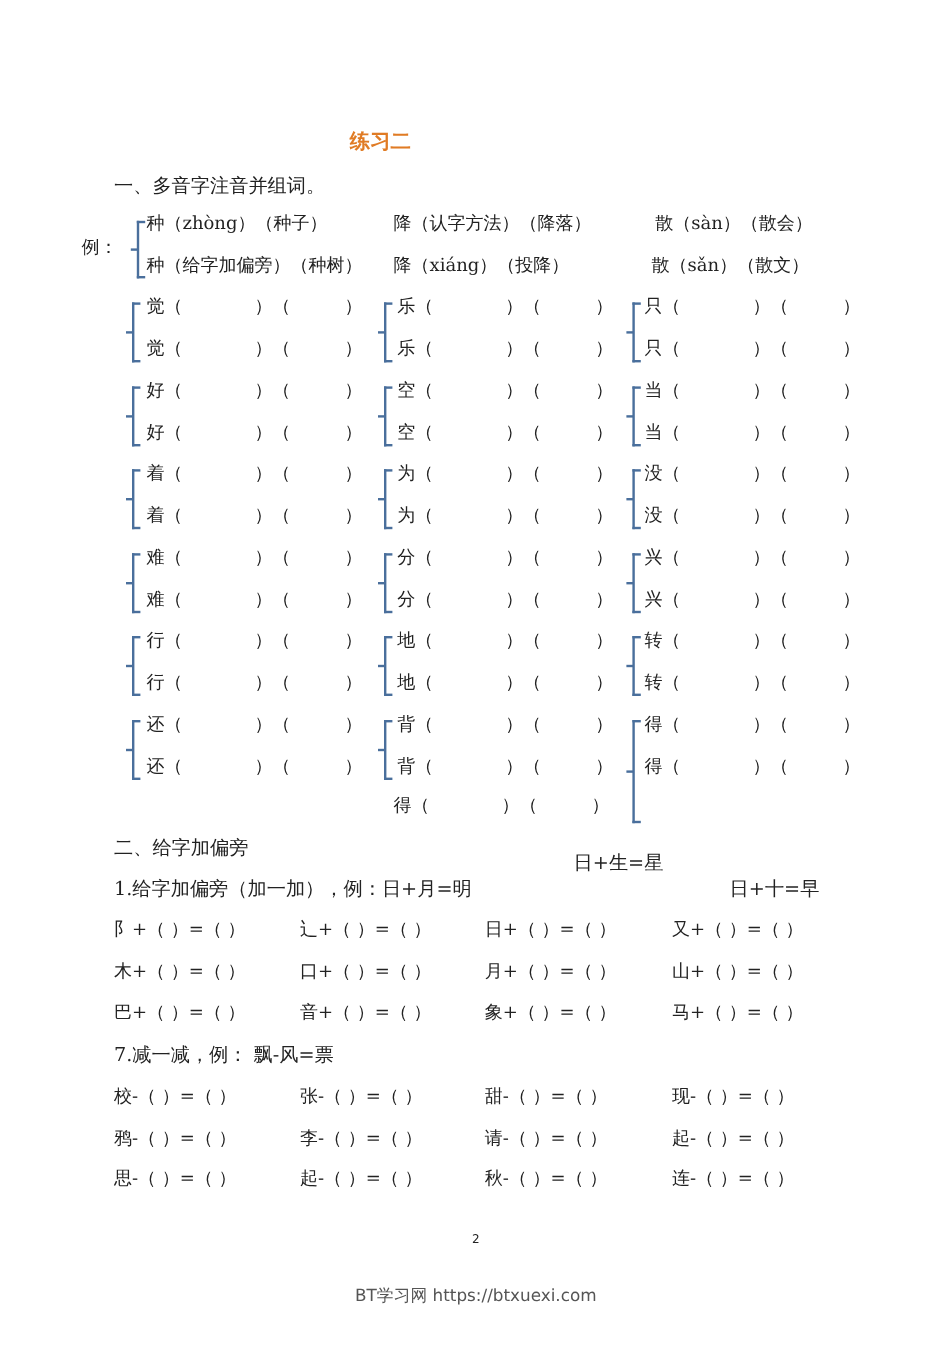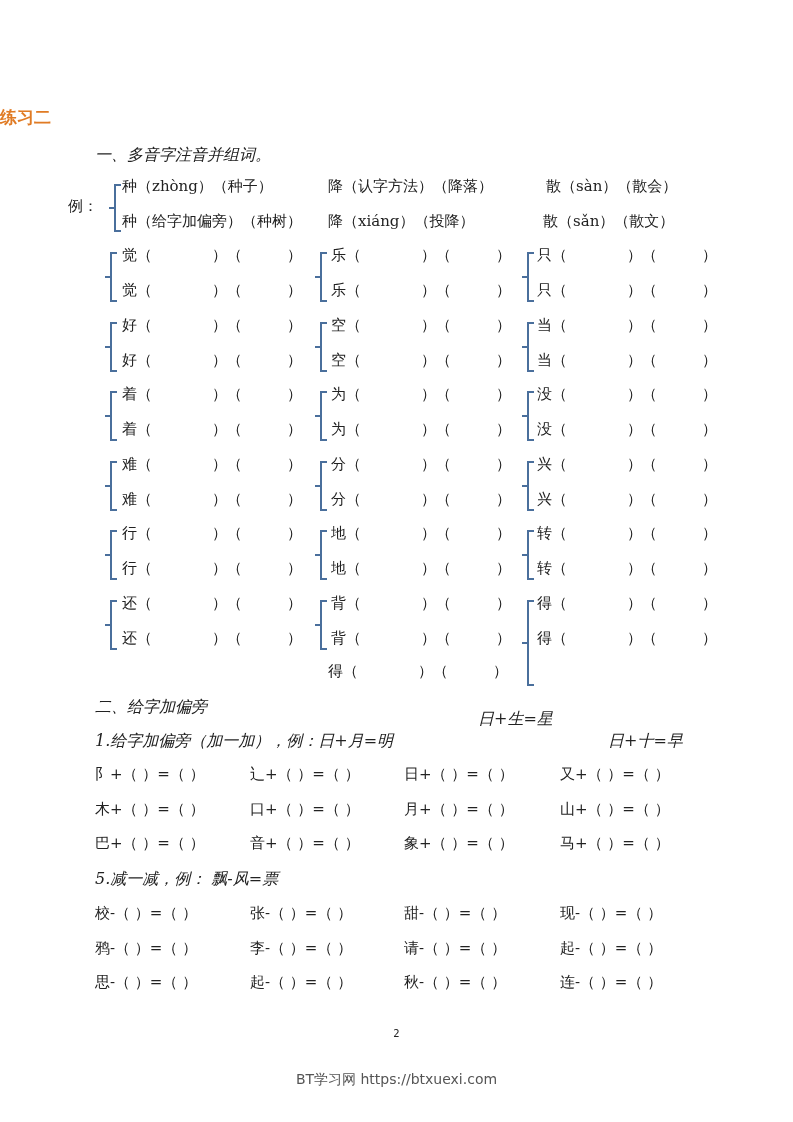--- a/index.html
+++ b/index.html
@@ -1,21 +1,21 @@
 <!DOCTYPE html>
 <html><head>
 <meta charset="utf-8">
 <style>
   html,body{margin:0;padding:0;background:#fff;}
   body{width:793px;height:1122px;position:relative;overflow:hidden;
        font-family:"DejaVu Serif","Liberation Serif",serif;color:#222;}
   .abs{position:absolute;white-space:nowrap;}
-  .title{left:0;width:634px;top:106px;text-align:left;font-family:"DejaVu Sans","Liberation Sans",sans-serif;
+  .title{left:0;width:634px;top:106px;text-align:center;font-family:"DejaVu Sans","Liberation Sans",sans-serif;
          font-weight:bold;font-size:17px;color:#e07b24;}
-  .h1{font-size:16px;font-style:italic;}
+  .h1{font-size:16px;}
   .txt{font-size:15px;}
   .brace{position:absolute;border:2px solid #4a6f9c;border-right:none;width:5px;}
   .brace::after{content:"";position:absolute;left:-7px;top:50%;width:6px;height:2px;background:#4a6f9c;margin-top:-1px;}
   .row{position:absolute;font-size:15px;white-space:nowrap;}
   .pg{left:0;width:793px;text-align:center;top:1028px;font-size:10px;font-family:"DejaVu Sans","Liberation Sans",sans-serif;}
   .foot{left:0;width:793px;text-align:center;top:1071px;font-size:14px;color:#555;font-family:"DejaVu Sans","Liberation Sans",sans-serif;}
 </style>
 </head>
 <body>
 
@@ -104,21 +104,21 @@
     <div class="row" style="left: 95px; top: 799.5px;">木+（ ）=（ ）</div>
     <div class="row" style="left: 250px; top: 799.5px;">口+（ ）=（ ）</div>
     <div class="row" style="left: 404px; top: 799.5px;">月+（ ）=（ ）</div>
     <div class="row" style="left: 560px; top: 799.5px;">山+（ ）=（ ）</div>
     <div class="row" style="left: 95px; top: 834px;">巴+（ ）=（ ）</div>
     <div class="row" style="left: 250px; top: 834px;">音+（ ）=（ ）</div>
     <div class="row" style="left: 404px; top: 834px;">象+（ ）=（ ）</div>
     <div class="row" style="left: 560px; top: 834px;">马+（ ）=（ ）</div>
   </div>
 
-<div class="abs h1" style="left:95px;top:869px;">5.减一减，例： 飘-风=票</div>
+<div class="abs h1" style="left:95px;top:869px;">7.减一减，例： 飘-风=票</div>
 
 <div id="sub2rows">
     <div class="row" style="left: 95px; top: 904px;">校-（ ）=（ ）</div>
     <div class="row" style="left: 250px; top: 904px;">张-（ ）=（ ）</div>
     <div class="row" style="left: 404px; top: 904px;">甜-（ ）=（ ）</div>
     <div class="row" style="left: 560px; top: 904px;">现-（ ）=（ ）</div>
     <div class="row" style="left: 95px; top: 938.5px;">鸦-（ ）=（ ）</div>
     <div class="row" style="left: 250px; top: 938.5px;">李-（ ）=（ ）</div>
     <div class="row" style="left: 404px; top: 938.5px;">请-（ ）=（ ）</div>
     <div class="row" style="left: 560px; top: 938.5px;">起-（ ）=（ ）</div>

